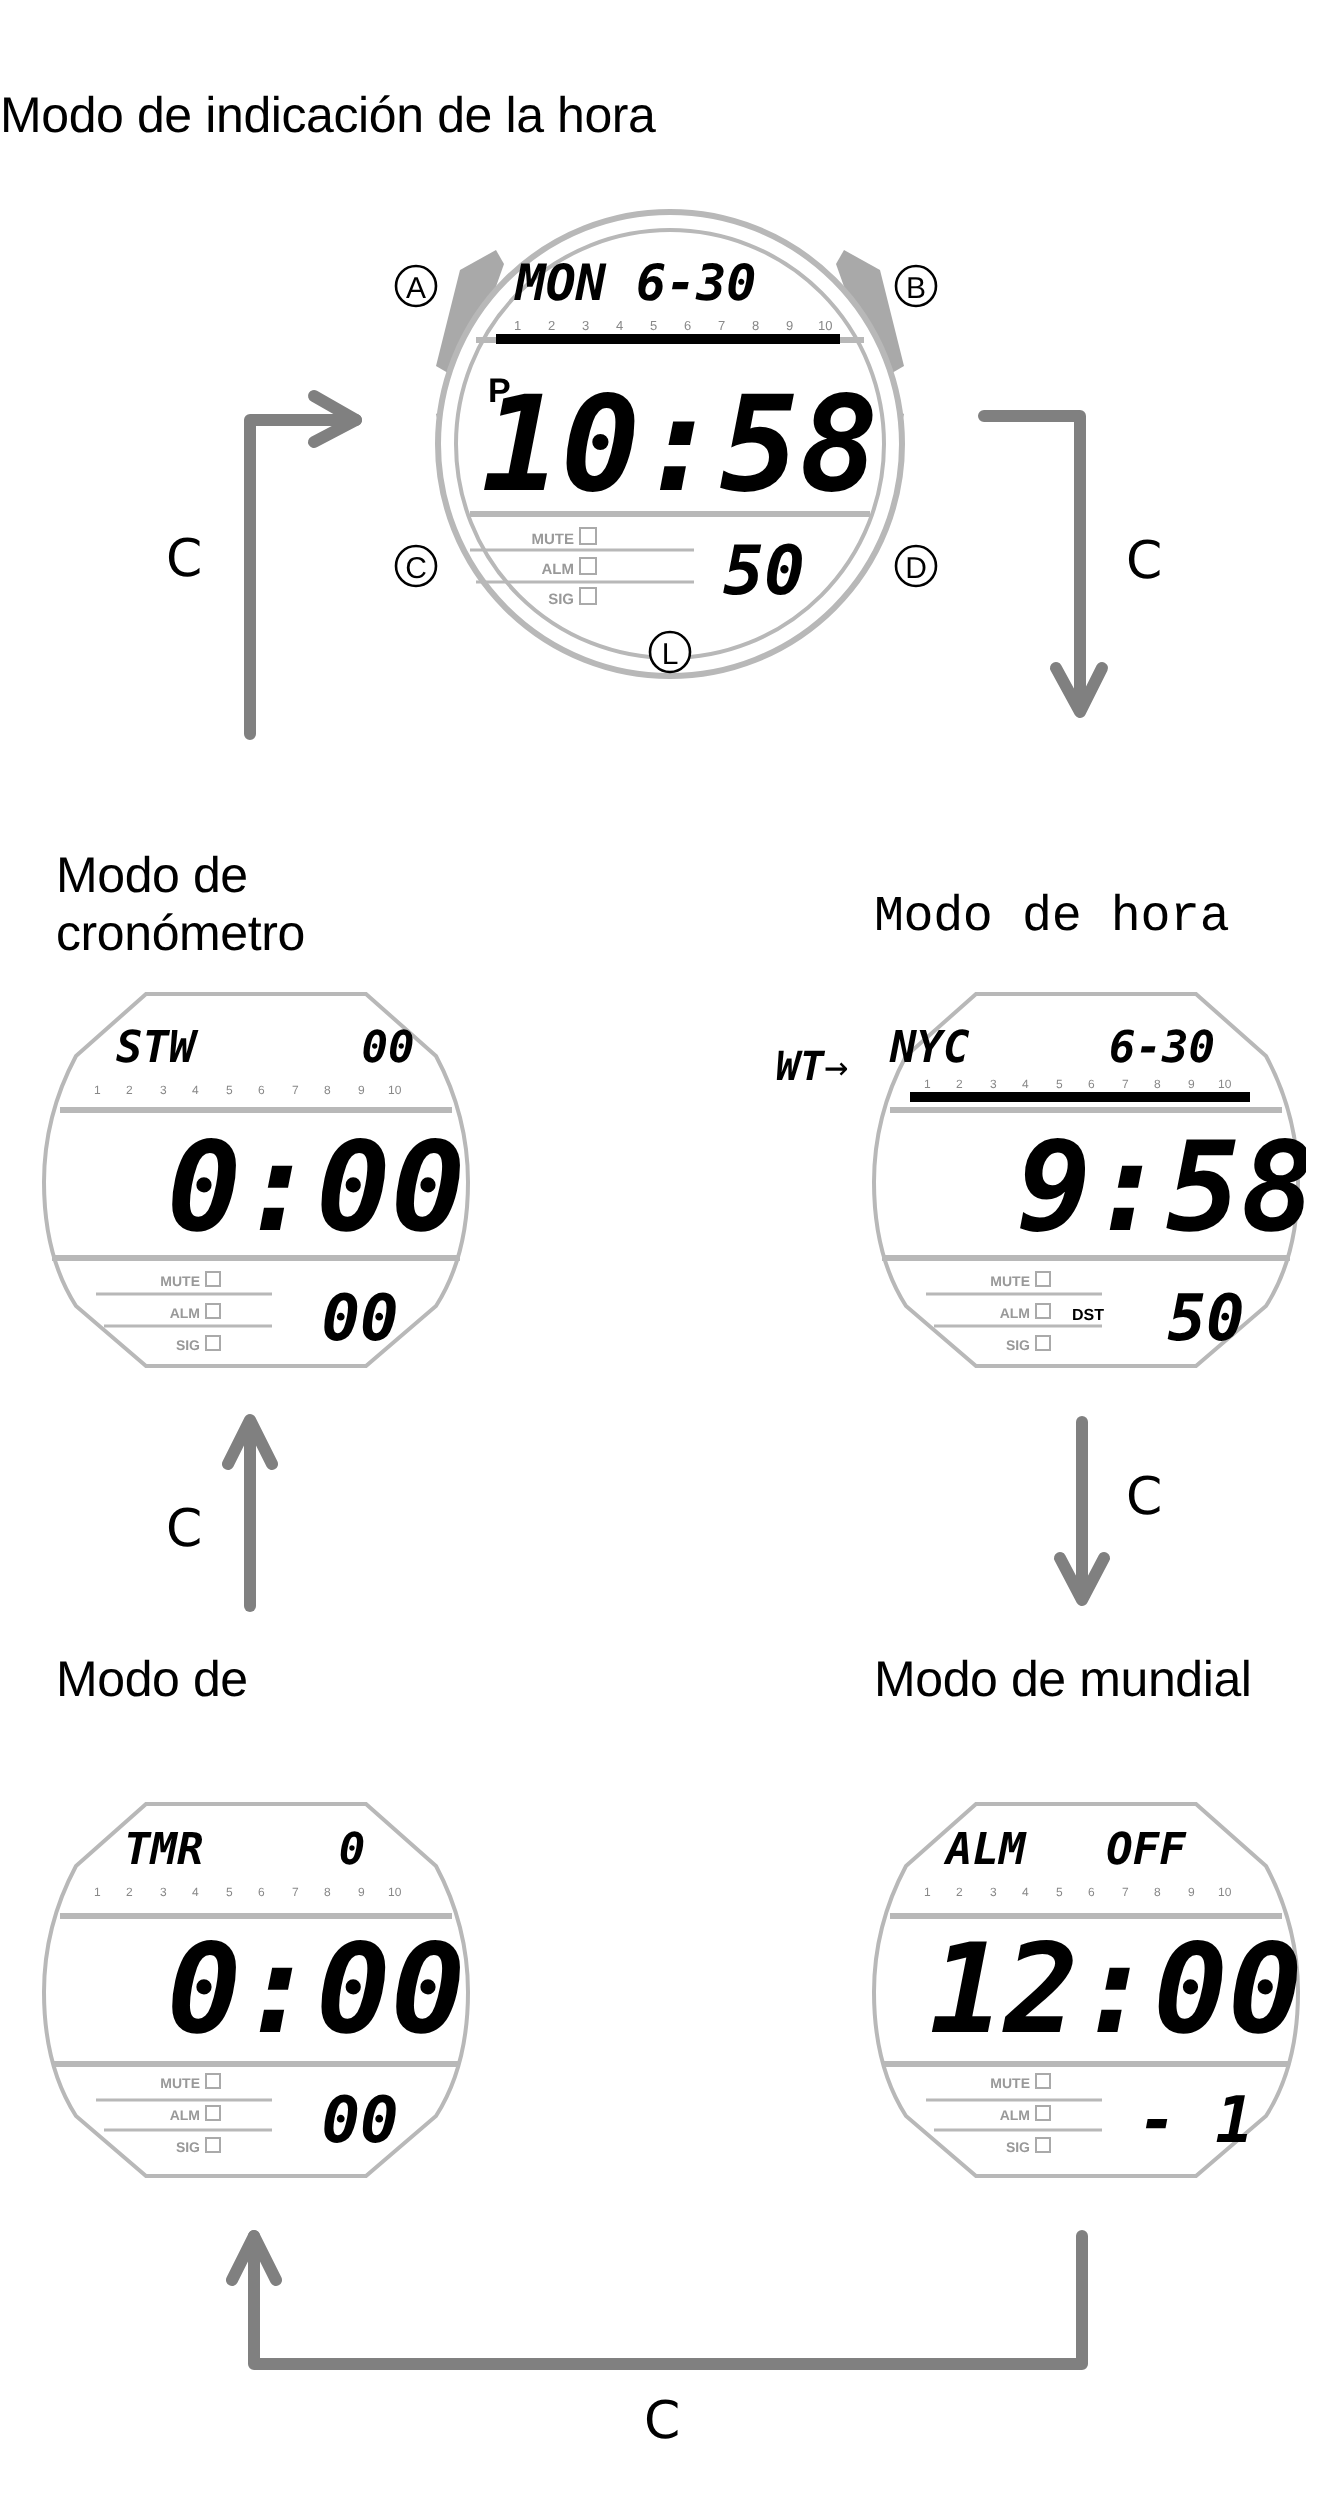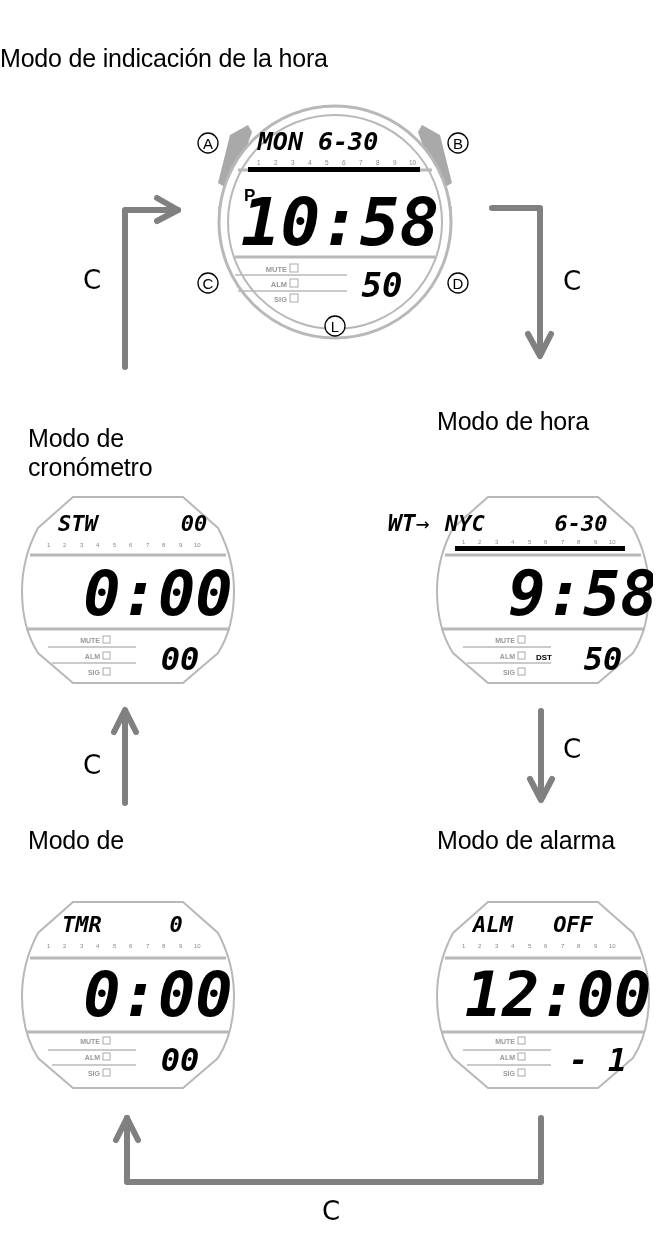--- a/index.html
+++ b/index.html
@@ -14,29 +14,29 @@
 </head>
 <body>
 
 <div class="title" style="left:0; width:667px; top:44px;">Modo de indicación de la hora</div>
 
 <div class="title" style="left:28px; width:210px; top:424px;">
   <div>Modo de</div>
   <div>cronómetro</div>
 </div>
 
-<div class="title" style="left:437px; width:210px; top:407px;">
+<div class="title" style="left:437px; width:210px; top:444px;font-family:Liberation Mono, monospace;">
   <div>Modo de hora</div>
 </div>
 
 <div class="title" style="left:28px; width:210px; top:826px;">
   <div>Modo de</div>
 </div>
 
-<div class="title" style="left:437px; width:220px; top:826px;">Modo de alarma</div>
+<div class="title" style="left:437px; width:220px; top:826px;">Modo de mundial</div>
 
 <div class="clabel" style="left:83px; top:267px;">C</div>
 <div class="clabel" style="left:563px; top:268px;">C</div>
 <div class="clabel" style="left:83px; top:752px;">C</div>
 <div class="clabel" style="left:563px; top:736px;">C</div>
 <div class="clabel" style="left:322px; top:1198px;">C</div>
 
 <svg class="abs" style="left:0;top:0" width="667" height="1249">
   <g stroke="#808080" stroke-width="6" fill="none" stroke-linecap="round" stroke-linejoin="round">
 
@@ -157,21 +157,21 @@
     <text x="82" y="182" text-anchor="end">SIG</text>
   </g>
   <g fill="none" stroke="#aaa" stroke-width="1">
     <rect x="85" y="143" width="7" height="7"></rect>
       <rect x="85" y="159" width="7" height="7"></rect>
       <rect x="85" y="175" width="7" height="7"></rect>
   </g>
   <text x="162" y="177" text-anchor="middle" class="lcd" font-size="32">00</text>
 </svg>
 
-<div class="abs lcd" style="left:388px; top:510px; font-size:23px;">
+<div class="abs lcd" style="left:388px; top:521px; font-size:20px;">
   <span>WT</span><span style="font-style:normal; font-weight:normal;">→</span>
 </div>
 <svg class="abs" style="left:433px; top:493px;" width="220" height="195" viewBox="0 0 220 195">
   <path d="M55,4 L165,4 L200,35 Q216,65 216,98 Q216,135 200,160 L165,190 L55,190 L20,160 Q4,135 4,98 Q4,65 20,35 Z" fill="#fff" stroke="#b8b8b8" stroke-width="2"></path>
   <path d="M12,62 L208,62" stroke="#b8b8b8" stroke-width="3"></path>
   <path d="M8,136 L212,136" stroke="#b8b8b8" stroke-width="3"></path>
   <line x1="30" y1="154" x2="118" y2="154" stroke="#b8b8b8" stroke-width="1.5"></line>
   <line x1="34" y1="170" x2="118" y2="170" stroke="#b8b8b8" stroke-width="1.5"></line>
   <text x="12" y="38" class="lcd" font-size="22">NYC</text>
   <text x="148" y="38" text-anchor="middle" class="lcd" font-size="22">6-30</text>

